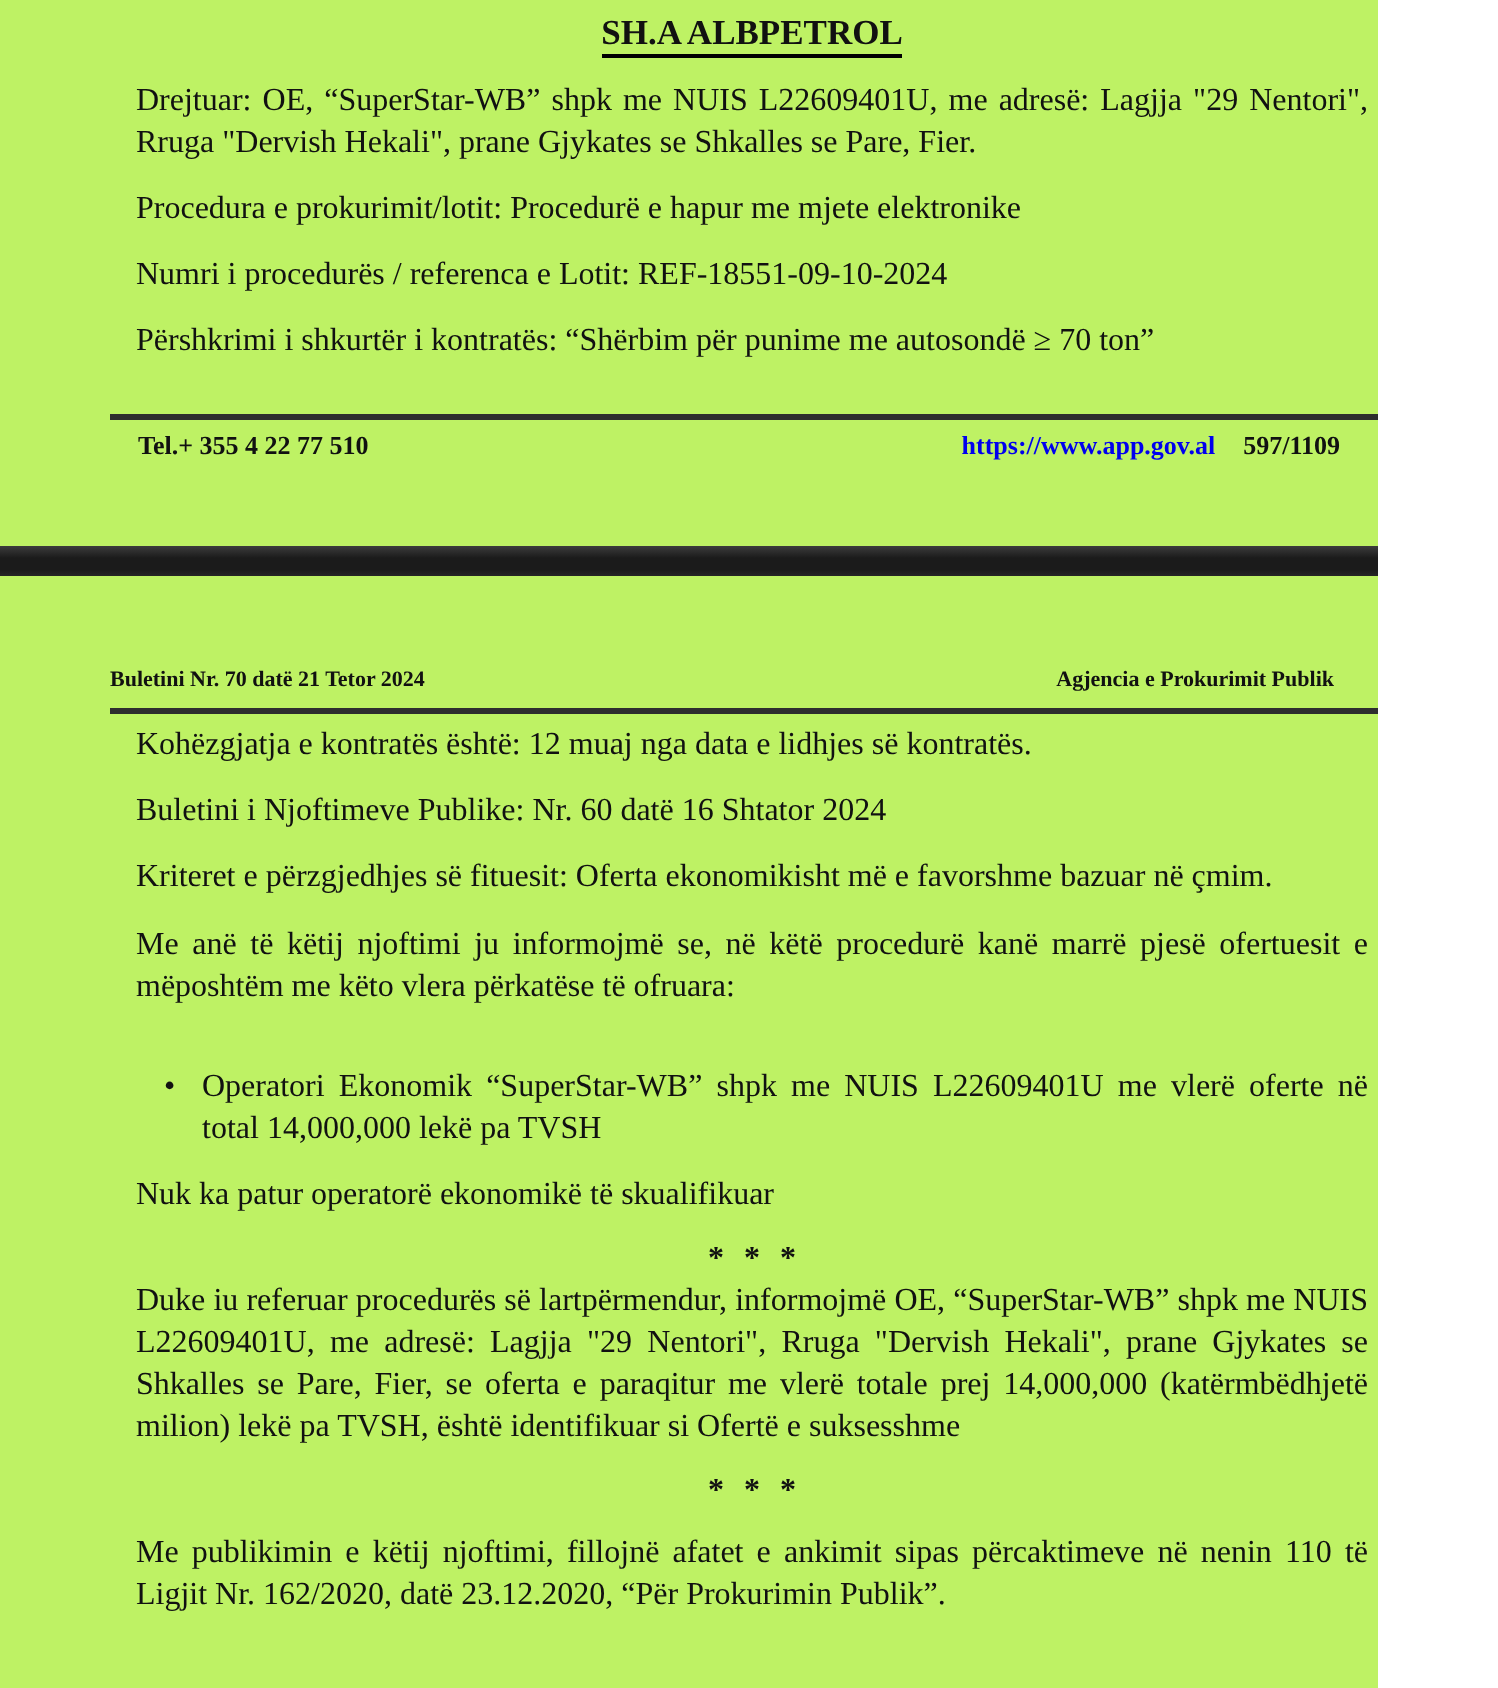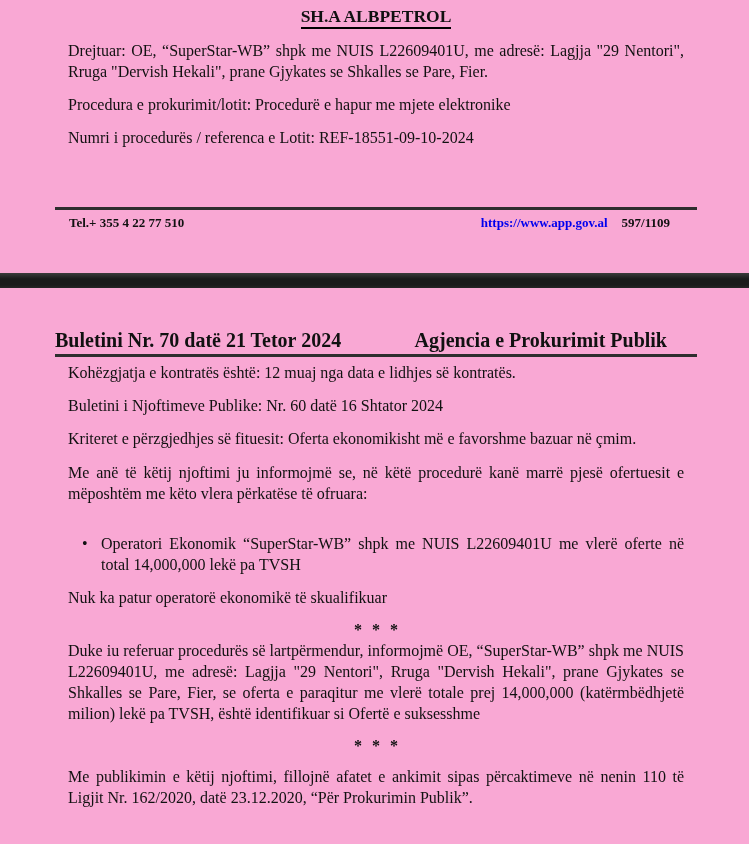--- a/index.html
+++ b/index.html
@@ -1,23 +1,23 @@
 <!DOCTYPE html>
 <html><head>
 <meta charset="utf-8">
 <title>Document</title>
 <style>
   * { margin: 0; padding: 0; box-sizing: border-box; }
   html, body { background: #ffffff; }
   body { font-family: "Liberation Serif", "DejaVu Serif", serif; color: #111; }
   .sheet {
     position: relative;
-    width: 749px;
+    width: 689px;
     height: 844px;
-    background: #f9a8d4;
+    background: #bef264;
     overflow: hidden;
   }
   
   .p1-content {
     position: absolute;
     top: 0; left: 68px;
     width: 616px;
   }
   .doc-title {
     margin-top: 5px;
@@ -70,21 +70,21 @@
     background: linear-gradient(180deg, #3c3c3c 0%, #1b1b1b 40%, #1b1b1b 80%, #262626 100%);
   }
   
   .p2-header {
     position: absolute;
     top: 331px; left: 55px;
     width: 642px;
     display: flex;
     justify-content: space-between;
     align-items: baseline;
-    font-size: 20px;
+    font-size: 11px;
     font-weight: bold;
     line-height: 18px;
     white-space: nowrap;
   }
   .p2-header .hdr-right { padding-right: 30px; }
   .p2-header-rule {
     position: absolute;
     top: 354px; left: 55px;
     width: 642px; height: 3px;
     background: #2e2e2e;
@@ -131,20 +131,21 @@
 
 <div class="sheet">
 
   <div class="p1-content">
     <h1 class="doc-title">
       <span>SH.A ALBPETROL</span>
     </h1>
     <p class="para para-first">Drejtuar: OE, “SuperStar-WB” shpk me NUIS L22609401U, me adresë: Lagjja "29 Nentori", Rruga "Dervish Hekali", prane Gjykates se Shkalles se Pare, Fier.</p>
     <p class="para">Procedura e prokurimit/lotit: Procedurë e hapur me mjete elektronike</p>
     <p class="para">Numri i procedurës / referenca e Lotit: REF-18551-09-10-2024</p>
+    <p class="para">Përshkrimi i shkurtër i kontratës: “Shërbim për punime me autosondë ≥ 70 ton”</p>
   </div>
 
   <div class="footer-rule"></div>
   <div class="footer-row">
     <span class="footer-phone">Tel.+ 355 4 22 77 510</span>
     <a class="footer-link">https://www.app.gov.al</a>
     <span class="footer-pageref">597/1109</span>
   </div>
 
   <div class="page-band"></div>

